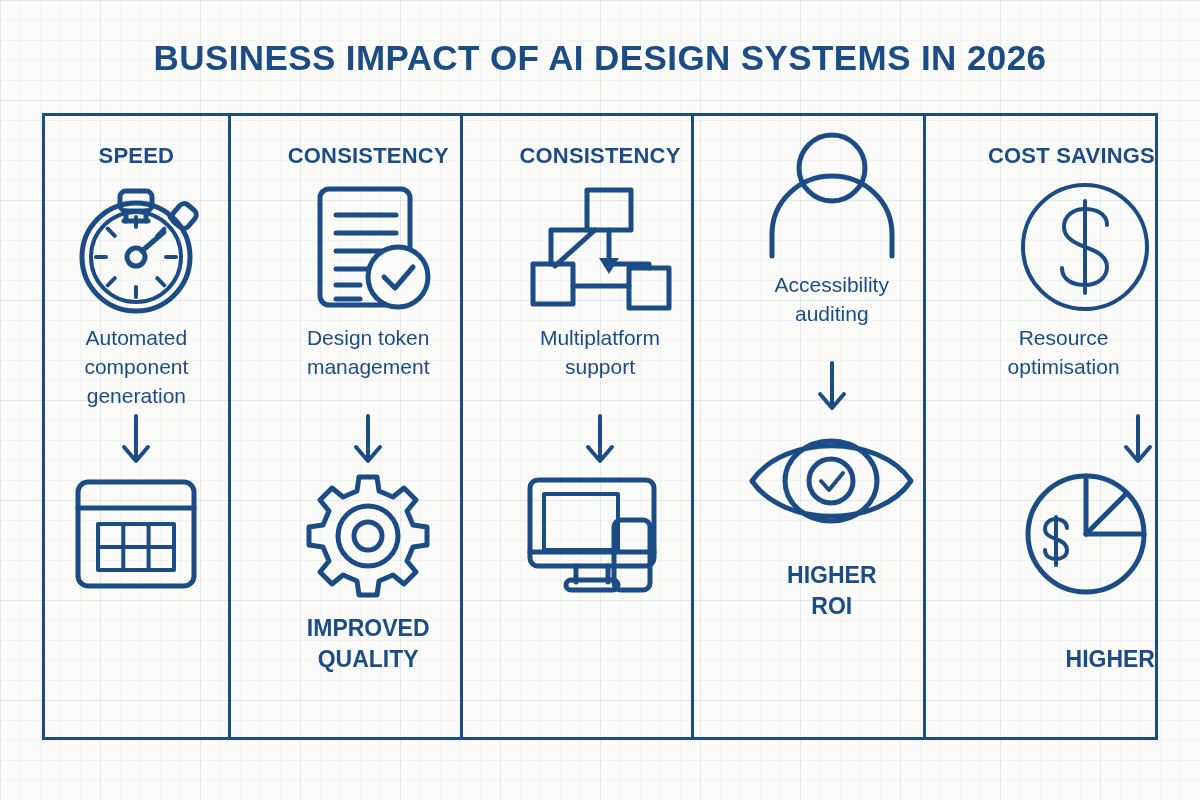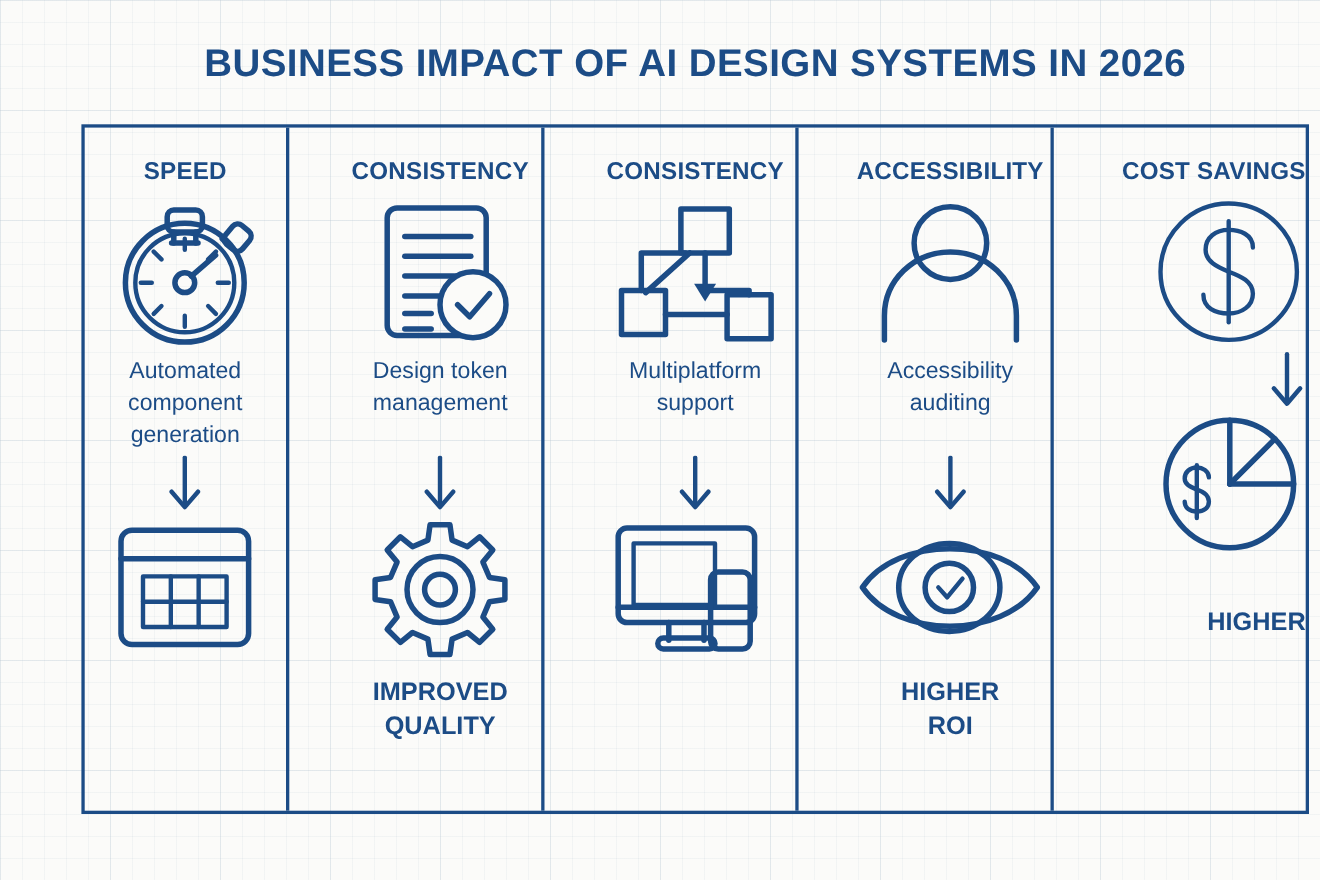--- a/index.html
+++ b/index.html
@@ -25,21 +25,20 @@
       linear-gradient(to bottom, rgba(190,205,215,0.30) 1px, transparent 1px),
       linear-gradient(to right, rgba(190,205,215,0.16) 1px, transparent 1px),
       linear-gradient(to bottom, rgba(190,205,215,0.16) 1px, transparent 1px);
     background-size: 100px 100px, 100px 100px, 20px 20px, 20px 20px;
     z-index: 0;
   }
   #page {
     position: absolute;
     inset: 0;
     z-index: 1;
-    margin-left: 32px;
   }
   #title {
     position: absolute;
     top: 38px;
     left: 0;
     width: 1200px;
     text-align: center;
     color: #1c4c86;
     font-size: 35px;
     font-weight: bold;
@@ -259,21 +258,20 @@
           <rect class="ln-thin" x="22" y="22" width="74" height="56"></rect>
           <path class="ln" d="M8 80 L132 80"></path>
           <path class="ln" d="M54 94 L54 110 M86 94 L86 110"></path>
           <rect class="ln" x="44" y="108" width="52" height="10" rx="5"></rect>
           <rect class="ln" x="92" y="48" width="36" height="70" rx="7" fill="#fbfbf9"></rect>
         </svg>
       </div>
     </div>
 
     <div class="column">
-      <div class="col-header">ACCESSIBILITY</div>
       <div class="icon-top">
         <svg width="140" height="140" viewBox="0 0 140 140">
           <circle class="ln" cx="70" cy="44" r="33"></circle>
           <path class="ln" d="M10 132 L10 110 A60 58 0 0 1 130 110 L130 132"></path>
         </svg>
       </div>
       <div class="feature-text">Accessibility
 auditing</div>
       <div class="arrow-wrap">
         <svg width="34" height="52" viewBox="0 0 34 52">
@@ -297,20 +295,22 @@
       <div class="col-header">COST SAVINGS</div>
       <div class="icon-top">
         <svg width="140" height="140" viewBox="0 0 140 140">
           <circle class="ln-thin" cx="70" cy="70" r="62"></circle>
           <path class="ln-thin" d="M70 24 L70 116"></path>
           <path class="ln-thin" d="M92 48 C92 36, 80 32, 70 32 C58 32, 49 39, 49 50
             C49 61, 60 66, 70 70 C81 74, 92 79, 92 90
             C92 101, 82 108, 70 108 C58 108, 47 103, 47 91"></path>
         </svg>
       </div>
+      <div class="feature-text">Resource
+optimisation</div>
       <div class="arrow-wrap">
         <svg width="34" height="52" viewBox="0 0 34 52">
           <path class="ln-thin" d="M17 2 L17 44"></path>
           <path class="ln-thin" d="M5 33 L17 47 L29 33"></path>
         </svg>
       </div>
       <div class="icon-bottom">
         <svg width="135" height="130" viewBox="0 0 135 130">
           <circle class="ln" cx="66" cy="65" r="58"></circle>
           <path class="ln" d="M66 65 L66 7"></path>

